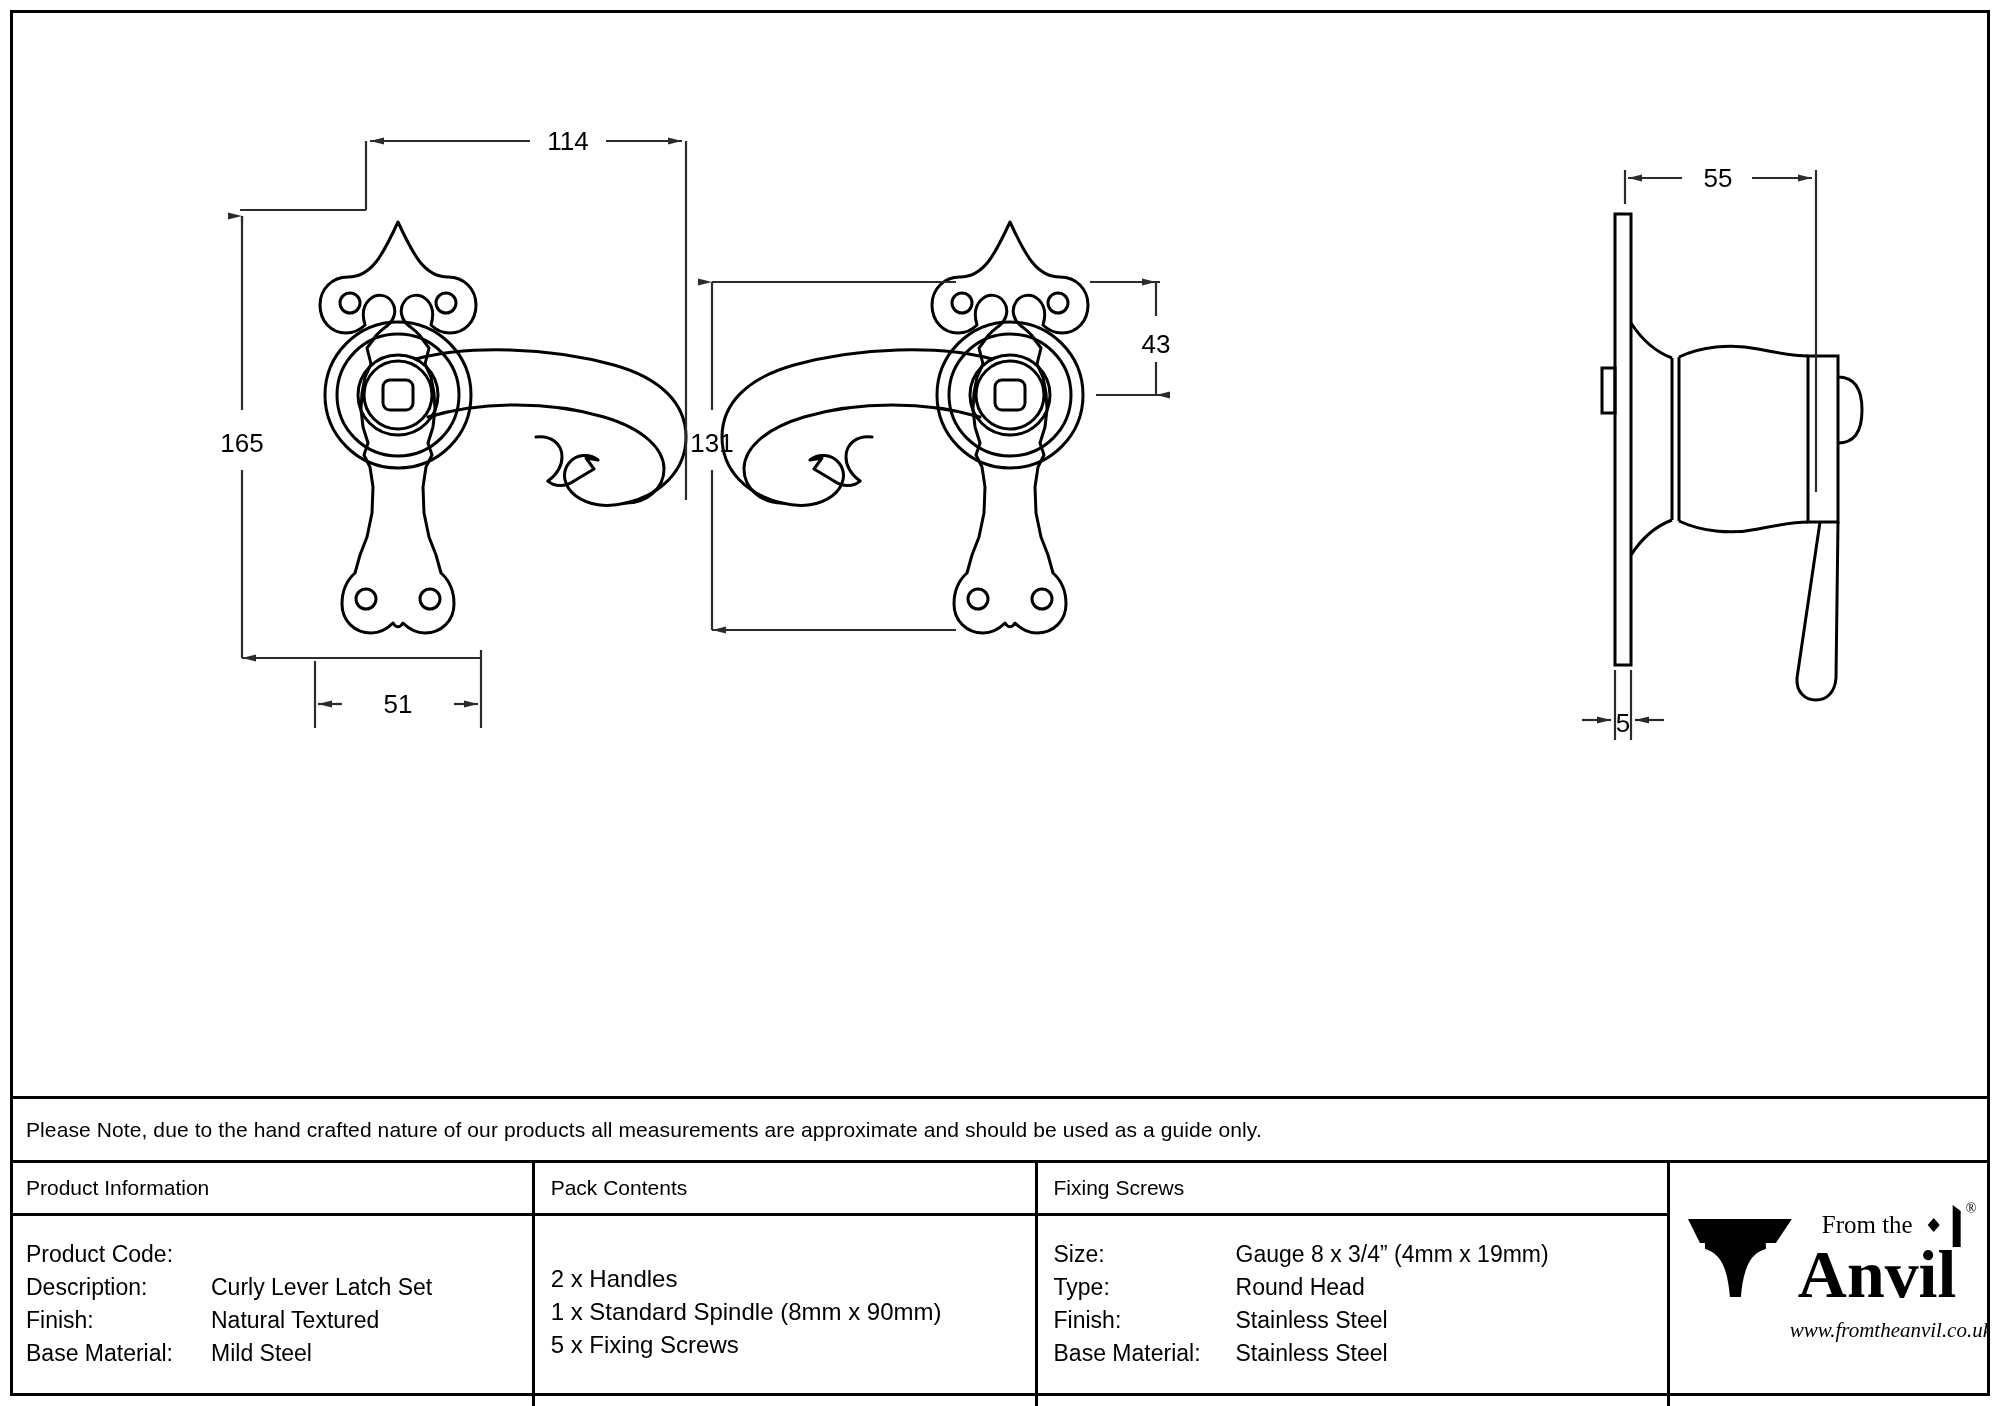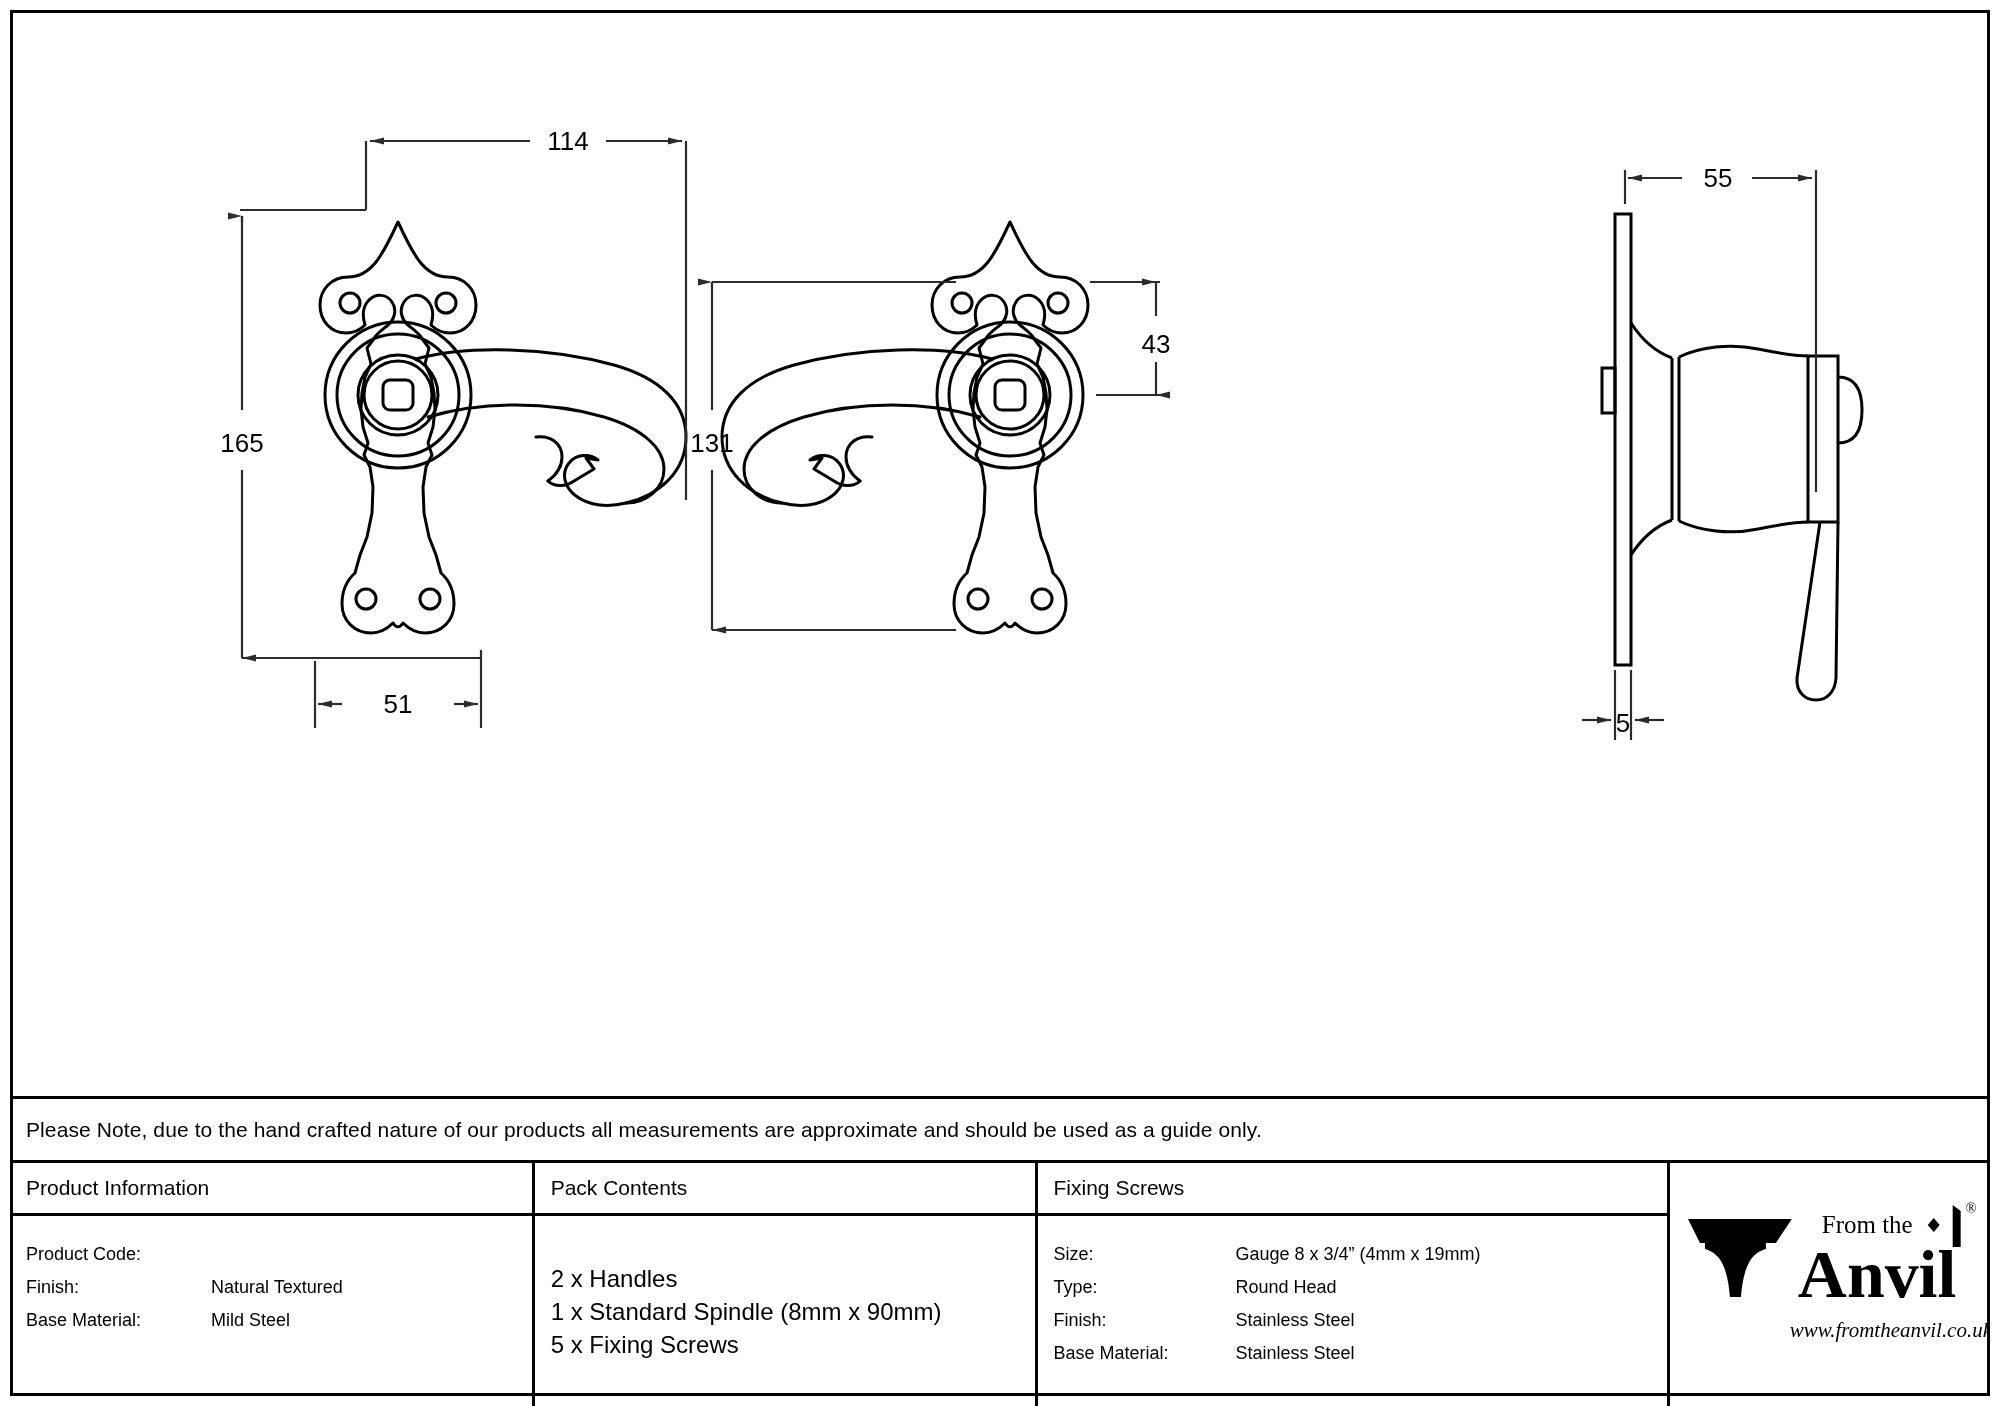--- a/index.html
+++ b/index.html
@@ -89,21 +89,21 @@
     box-sizing: border-box;
     font-size: 21px;
   }
   .col-body {
     flex: 1;
     padding: 22px 0 0 16px;
     box-sizing: border-box;
   }
   .kv {
     display: flex;
-    font-size: 18px;
+    font-size: 23px;
     line-height: 33px;
   }
   .kv .k { width: 185px; flex: none; }
   .kv .v { flex: 1; }
   .plain-line {
     font-size: 24px;
     line-height: 33px;
   }
   .col-screws .kv .k { width: 182px; }
 
@@ -348,20 +348,24 @@
 
     <div class="cols">
 
       <div class="col col-product">
         <div class="col-head">Product Information</div>
         <div class="col-body">
           <div class="kv">
             <span class="k">Product Code:</span>
           </div>
           <div class="kv">
+            <span class="k">Description:</span>
+            <span class="v">Curly Lever Latch Set</span>
+          </div>
+          <div class="kv">
             <span class="k">Finish:</span>
             <span class="v">Natural Textured</span>
           </div>
           <div class="kv">
             <span class="k">Base Material:</span>
             <span class="v">Mild Steel</span>
           </div>
         </div>
       </div>
 

